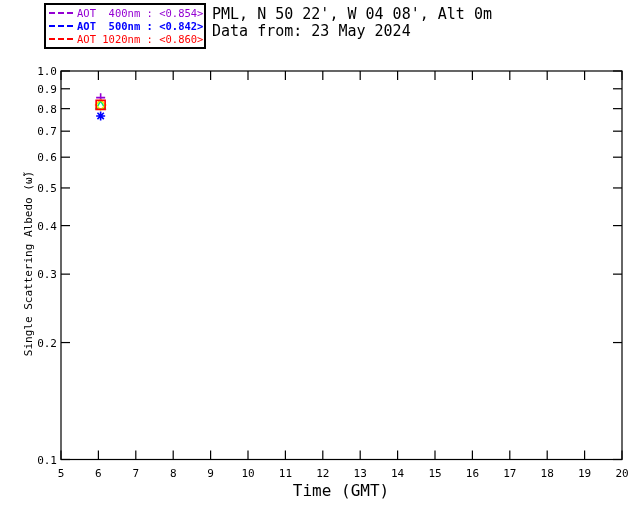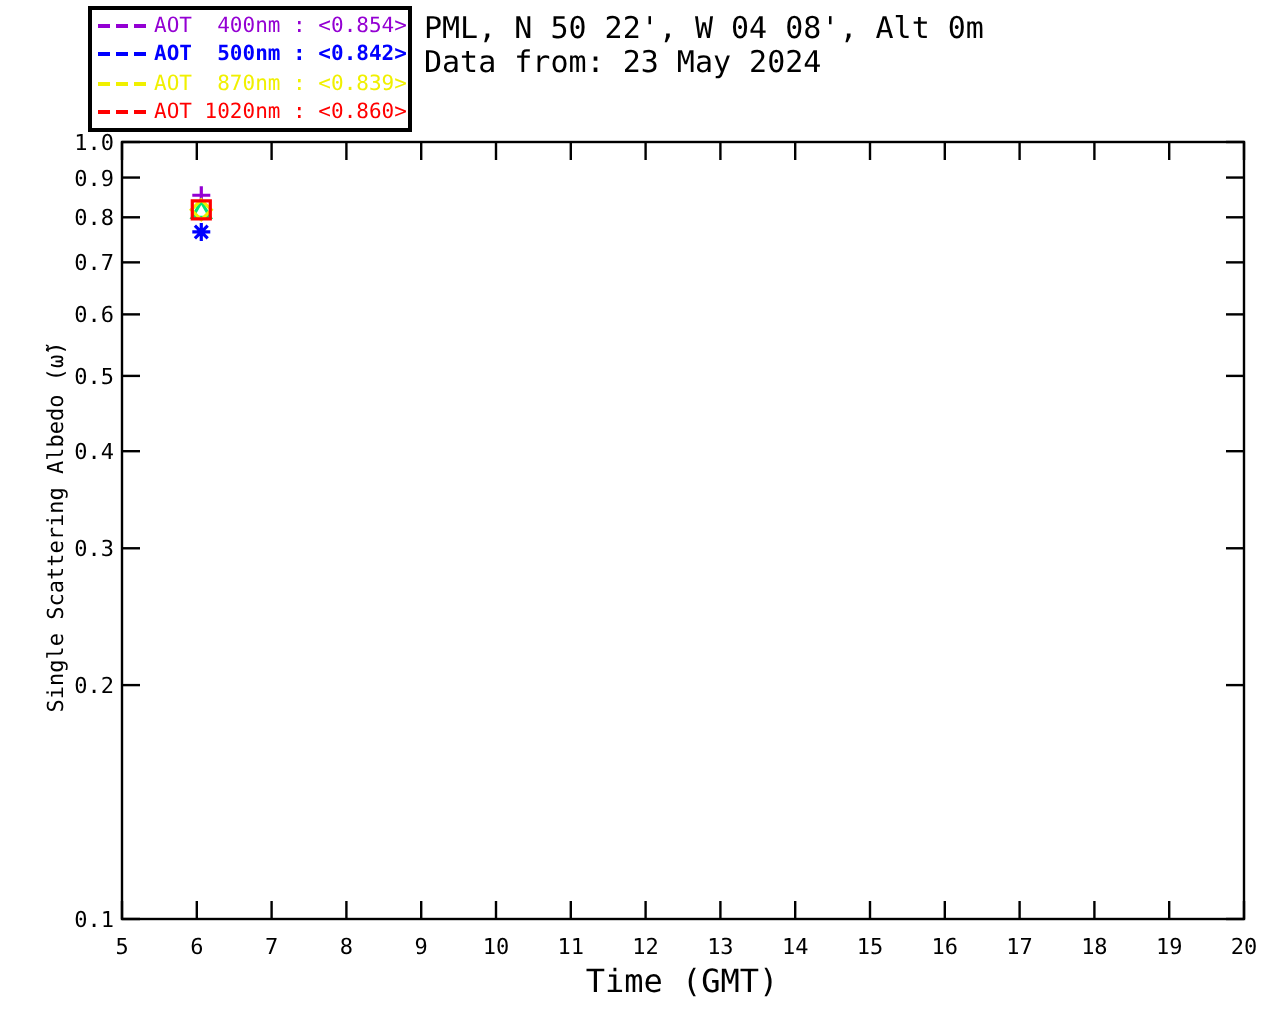--- a/index.html
+++ b/index.html
@@ -1,18 +1,18 @@
 <!DOCTYPE html>
 <html><head>
 <meta charset="utf-8">
 <style>
   html,body{margin:0;padding:0;background:#fff;}
   #page{position:relative;width:640px;height:512px;background:#ffffff;overflow:hidden;
         font-family:"DejaVu Sans Mono","Liberation Mono",monospace;color:#000;}
-  #legend-box{position:absolute;left:44px;top:3px;width:162px;height:63px;
+  #legend-box{position:absolute;left:44px;top:3px;width:162px;height:46px;
         border:2px solid #000;box-sizing:border-box;display:flex;flex-direction:column;
         justify-content:space-around;padding:1px 2px 1px 3px;background:#fff;}
   .legend-row{display:flex;align-items:center;gap:4px;font-size:10.5px;line-height:10px;white-space:pre;}
   .legend-dash{width:24px;height:0;border-top:2px dashed currentColor;flex:none;}
   .legend-label{white-space:pre;}
   .hdr{position:absolute;font-size:15px;line-height:12px;white-space:pre;}
   #site-line{left:212px;top:8px;}
   #date-line{left:212px;top:25px;}
   #plot{position:absolute;left:0;top:0;}
   #xlabel{position:absolute;left:281px;top:481px;width:120px;text-align:center;font-size:16px;}
@@ -25,24 +25,20 @@
 <div id="page">
 
   <div id="legend-box">
     <div class="legend-row" style="color: rgb(148, 0, 211);">
       <span class="legend-dash"></span>
       <span class="legend-label">AOT  400nm : &lt;0.854&gt;</span>
     </div>
     <div class="legend-row" style="color: rgb(0, 0, 255); font-weight: bold;">
       <span class="legend-dash"></span>
       <span class="legend-label">AOT  500nm : &lt;0.842&gt;</span>
-    </div>
-    <div class="legend-row" style="color: rgb(240, 240, 0);">
-      <span class="legend-dash"></span>
-      <span class="legend-label">AOT  870nm : &lt;0.839&gt;</span>
     </div>
     <div class="legend-row" style="color: rgb(255, 0, 0);">
       <span class="legend-dash"></span>
       <span class="legend-label">AOT 1020nm : &lt;0.860&gt;</span>
     </div>
   </div>
 
   <div class="hdr" id="site-line">PML, N 50 22', W 04 08', Alt 0m</div>
   <div class="hdr" id="date-line">Data from: 23 May 2024</div>
 

